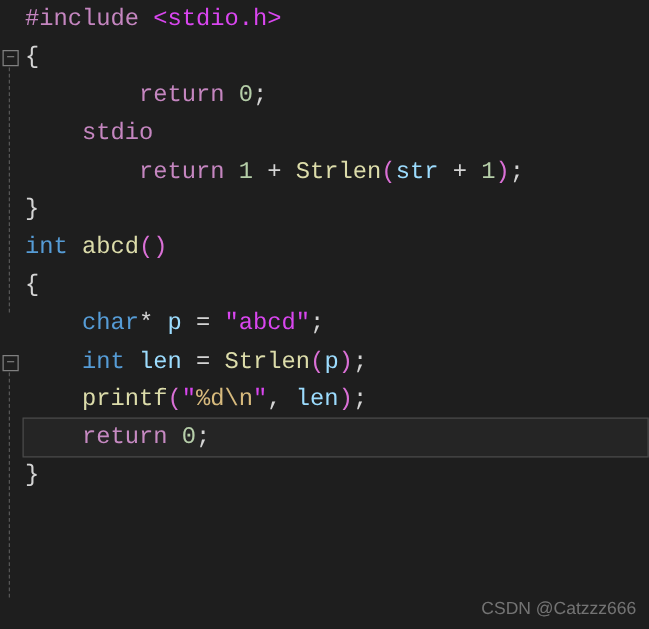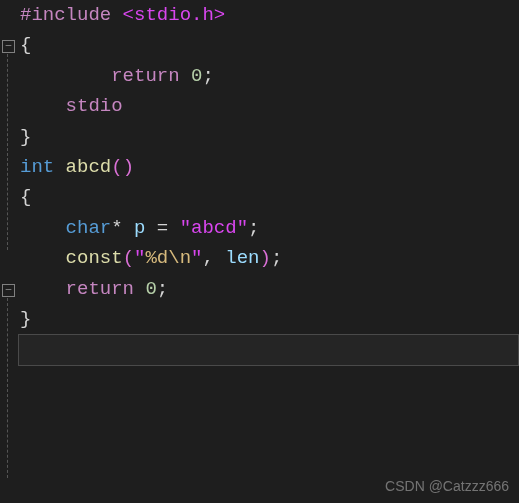--- a/index.html
+++ b/index.html
@@ -99,31 +99,33 @@
     <div class="line"><span class="pp">#include</span><span class="str"> &lt;stdio.h&gt;</span></div>
 
 
     <div class="line"><span class="punc">{</span></div>
 
 
     <div class="line"><span>        </span><span class="pp">return</span><span class="num"> 0</span><span class="punc">;</span></div>
 
     <div class="line"><span>    </span><span class="pp">stdio</span></div>
 
+    <div class="line"><span>        </span><span class="pp">return</span><span class="num"> 1</span><span class="op"> + </span><span class="fn">Strlen</span><span class="paren1">(</span><span class="var">str</span><span class="op"> + </span><span class="num">1</span><span class="paren1">)</span><span class="punc">;</span></div>
 
     <div class="line"><span class="punc">}</span></div>
 
     <div class="line"><span class="type">int</span><span class="fn"> abcd</span><span class="paren1">(</span><span class="paren1">)</span></div>
 
     <div class="line"><span class="punc">{</span></div>
 
     <div class="line"><span>    </span><span class="type">char</span><span class="op">* </span><span class="var">p</span><span class="op"> = </span><span class="str">"abcd"</span><span class="punc">;</span></div>
 
+    <div class="line"><span>    </span><span class="type">int</span><span> </span><span class="var">len</span><span class="op"> = </span><span class="fn">Strlen</span><span class="paren1">(</span><span class="var">p</span><span class="paren1">)</span><span class="punc">;</span></div>
 
-    <div class="line"><span>    </span><span class="fn">const</span><span class="paren1">(</span><span class="str">"</span><span class="esc">%d</span><span class="esc">\n</span><span class="str">"</span><span class="punc">, </span><span class="var">len</span><span class="paren1">)</span><span class="punc">;</span></div>
+    <div class="line"><span>    </span><span class="fn">printf</span><span class="paren1">(</span><span class="str">"</span><span class="esc">%d</span><span class="esc">\n</span><span class="str">"</span><span class="punc">, </span><span class="var">len</span><span class="paren1">)</span><span class="punc">;</span></div>
 
     <div class="line"><span>    </span><span class="pp">return</span><span class="num"> 0</span><span class="punc">;</span></div>
 
     <div class="line"><span class="punc">}</span></div>
   </div>
 </div>
 
 <div class="watermark">CSDN @Catzzz666</div>
 
 </body></html>

